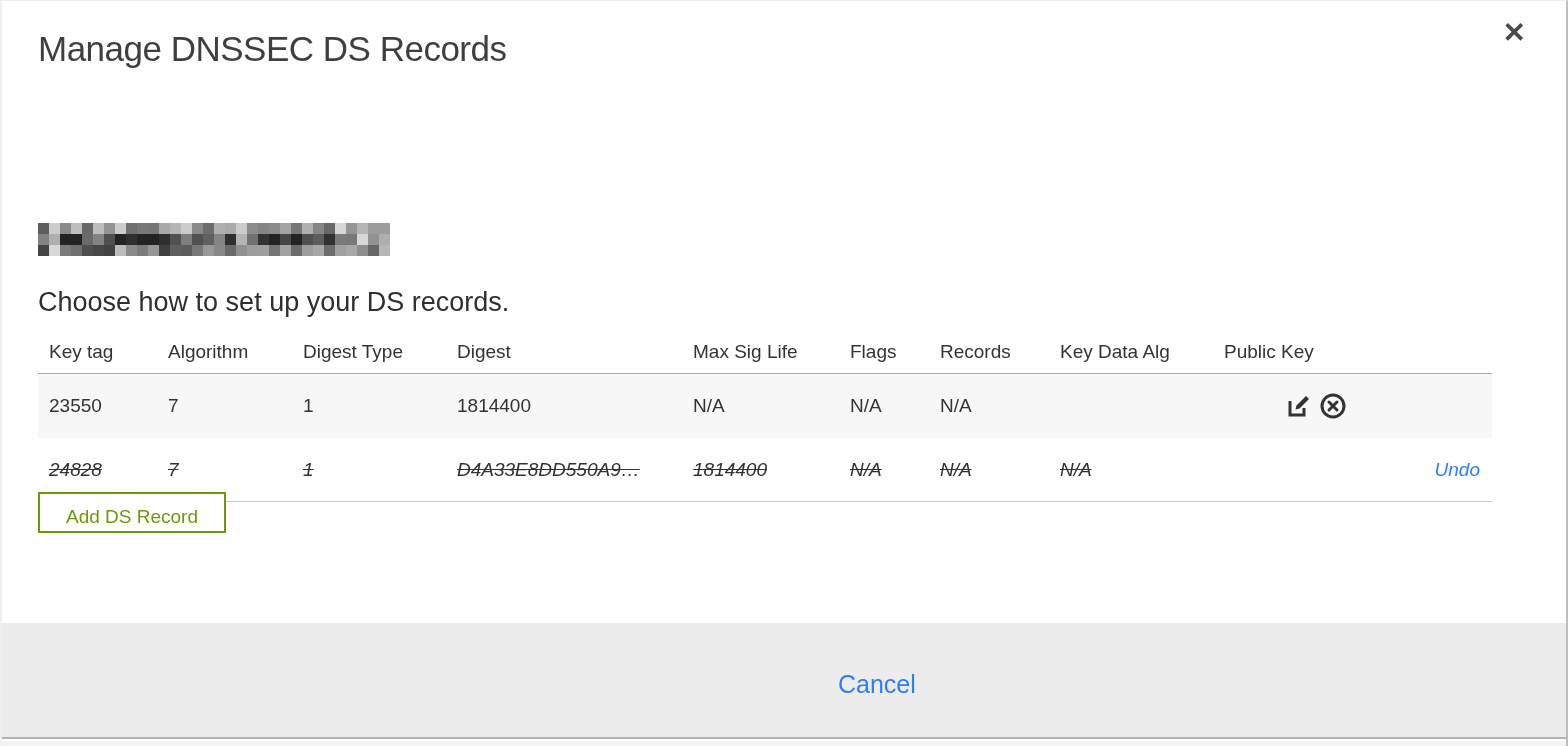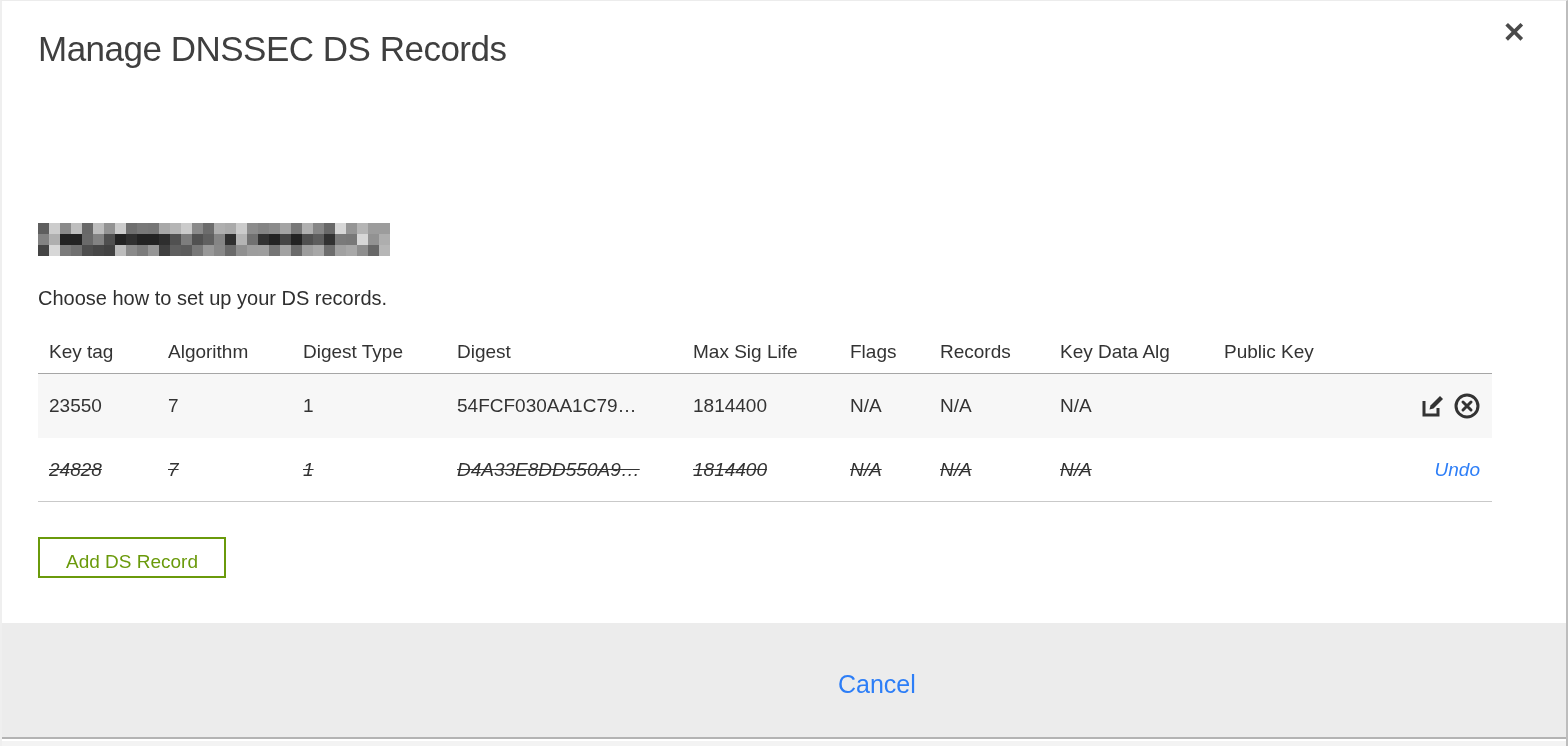--- a/index.html
+++ b/index.html
@@ -15,21 +15,21 @@
   }
   .close-btn {
     position:absolute; right:40px; top:18px; background:none; border:none; cursor:pointer;
     font-size:28px; font-weight:700; color:#4a4a4a; line-height:1;
   }
   .redacted {
     position:absolute; left:36px; top:222px; width:352px; height:33px;
     display:grid; grid-template-columns:repeat(32,1fr); grid-template-rows:repeat(3,1fr);
   }
   .instruction {
-    position:absolute; left:36px; top:286px; font-size:20px; color:#2f2f2f;
+    position:absolute; left:36px; top:286px; font-size:27px; color:#2f2f2f;
   }
   
   .ds-table { position:absolute; left:36px; top:330px; width:1454px; font-size:19px; color:#333; }
   .trow {
     display:grid; align-items:center;
     grid-template-columns:119px 135px 154px 236px 157px 90px 120px 164px 145px 1fr;
   }
   .trow > * { padding-left:11px; white-space:nowrap; overflow:hidden; }
   .thead { height:43px; border-bottom:1px solid #a6a6a6; color:#333; }
   .row-1 { height:64px; background:#f7f7f7; }
@@ -37,21 +37,21 @@
   .row-2 .cell { text-decoration:line-through; }
   .actions-cell { display:flex; justify-content:flex-end; align-items:center;
                   gap:4px; padding-right:10px; }
   .icon-btn { background:none; border:none; cursor:pointer; width:30px; height:30px;
               display:flex; align-items:center; justify-content:center; }
   .undo-link, .cancel-link { color:#2d7ef7; text-decoration:none; cursor:pointer; }
   .undo-cell { display:flex; justify-content:flex-end; padding-right:12px; }
   .undo-cell a { text-decoration:none; font-size:19px; }
   
   .add-btn {
-    position:absolute; left:36px; top:536px; height:41px; padding:12px 26px;
+    position:absolute; left:36px; top:491px; height:41px; padding:12px 26px;
     background:#fff; border:2px solid #6a9a0b; color:#6a9a0b;
     font-size:19px; font-family:"Liberation Sans", sans-serif; cursor:pointer;
   }
   
   .footer {
     position:absolute; left:0; top:622px; width:100%; height:116px;
     background:#ececec; border-bottom:2px solid #b3b3b3;
   }
   .page-behind {
     position:absolute; left:0; top:740px; width:100%; height:6px; background:#f3f3f3;
@@ -190,21 +190,20 @@
       <span>Records</span>
       <span>Key Data Alg</span>
       <span>Public Key</span>
       <span></span>
     </div>
 
     <div class="trow row-1">
       <span class="cell">23550</span>
       <span class="cell">7</span>
       <span class="cell">1</span>
-      <span class="cell">54FCF030AA1C79…</span>
       <span class="cell">1814400</span>
       <span class="cell">N/A</span>
       <span class="cell">N/A</span>
       <span class="cell">N/A</span>
       <span class="cell"></span>
       <span class="actions-cell">
         <button class="icon-btn">
           <svg width="26" height="26" viewBox="0 0 26 26">
             <path d="M4 8 v14 h14 v-7" fill="none" stroke="#333" stroke-width="3"></path>
             <path d="M10.5 12.5 L20 3 L23 6 L13.5 15.5 L9.5 16.5 Z" fill="#333"></path>

